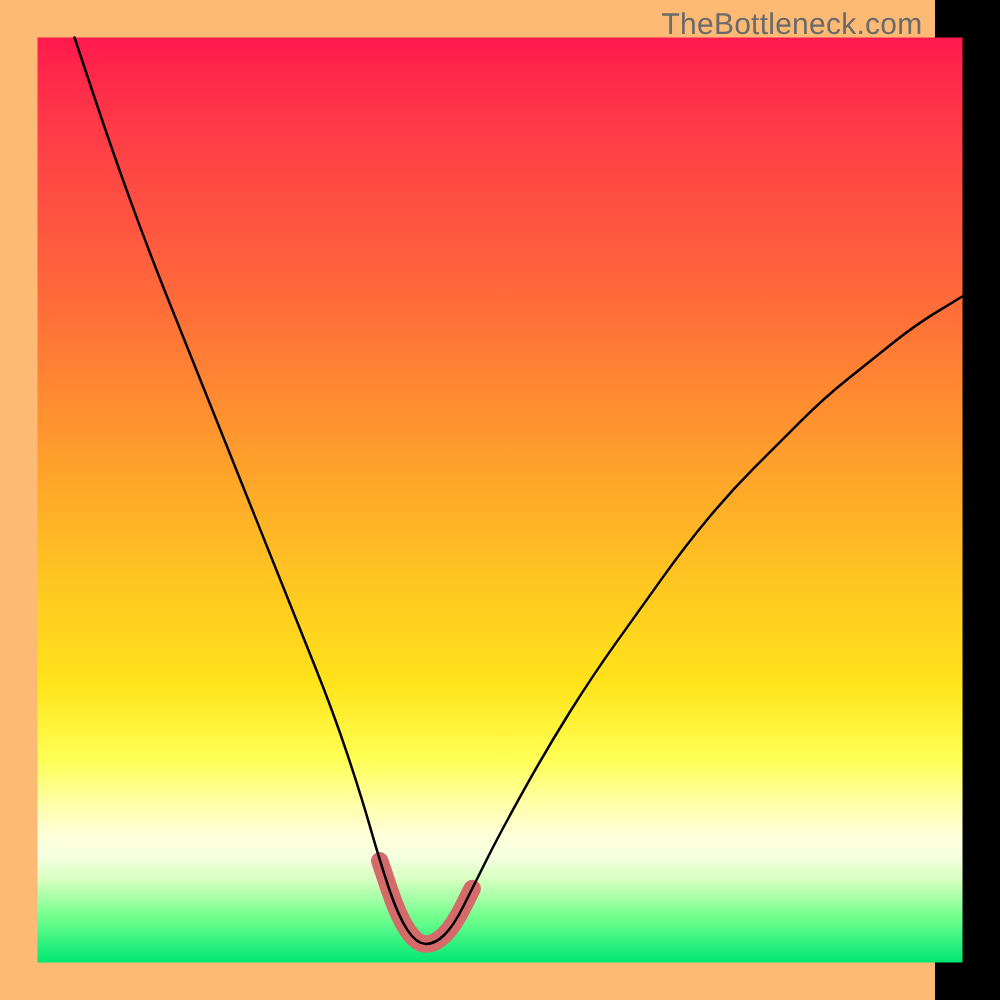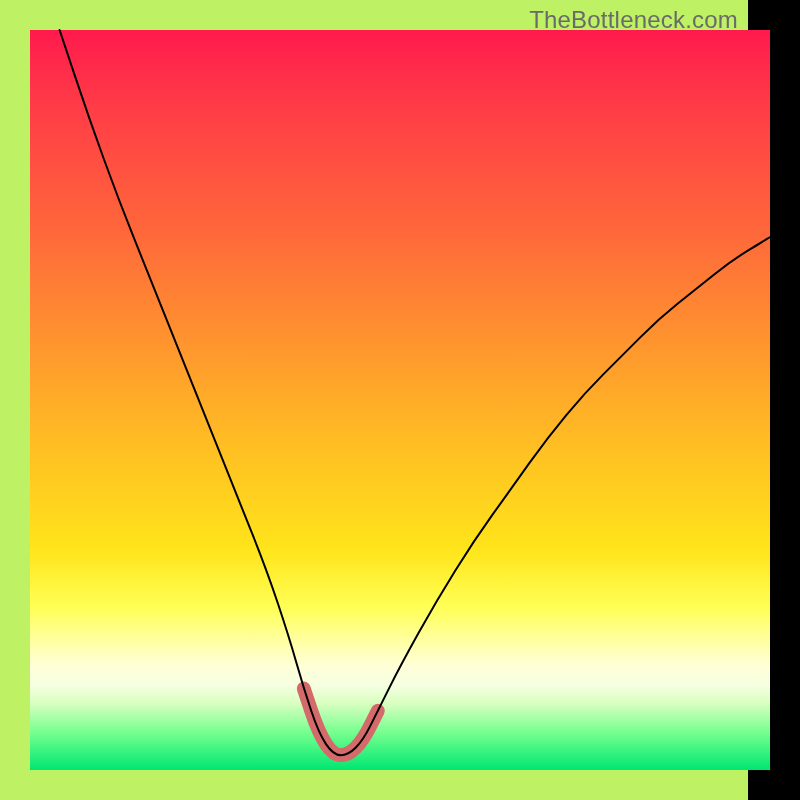--- a/index.html
+++ b/index.html
@@ -10,21 +10,21 @@
     background: #000;
     overflow: hidden;
     font-family: Arial, Helvetica, sans-serif;
   }
   .frame {
     position: absolute;
     left: 0;
     top: 0;
     width: 748px;
     height: 800px;
-    background: #bef264;
+    background: #fdba74;
   }
   .plot-area {
     position: absolute;
     left: 30px;
     top: 30px;
     width: 740px;
     height: 740px;
     
   }
   .watermark {

